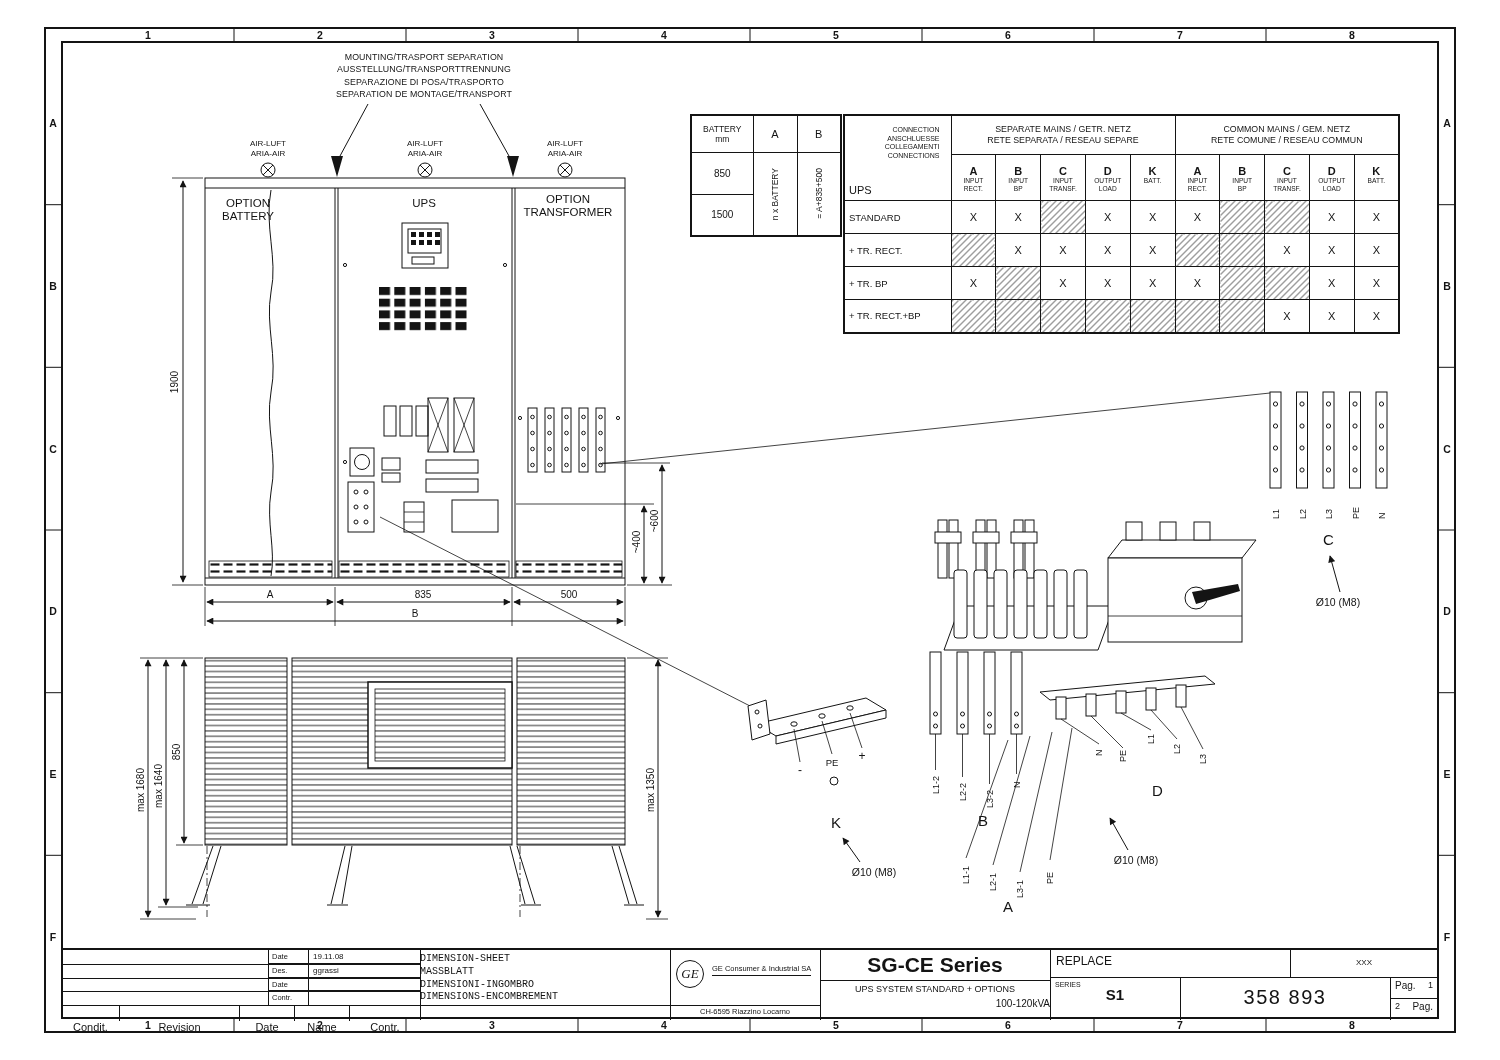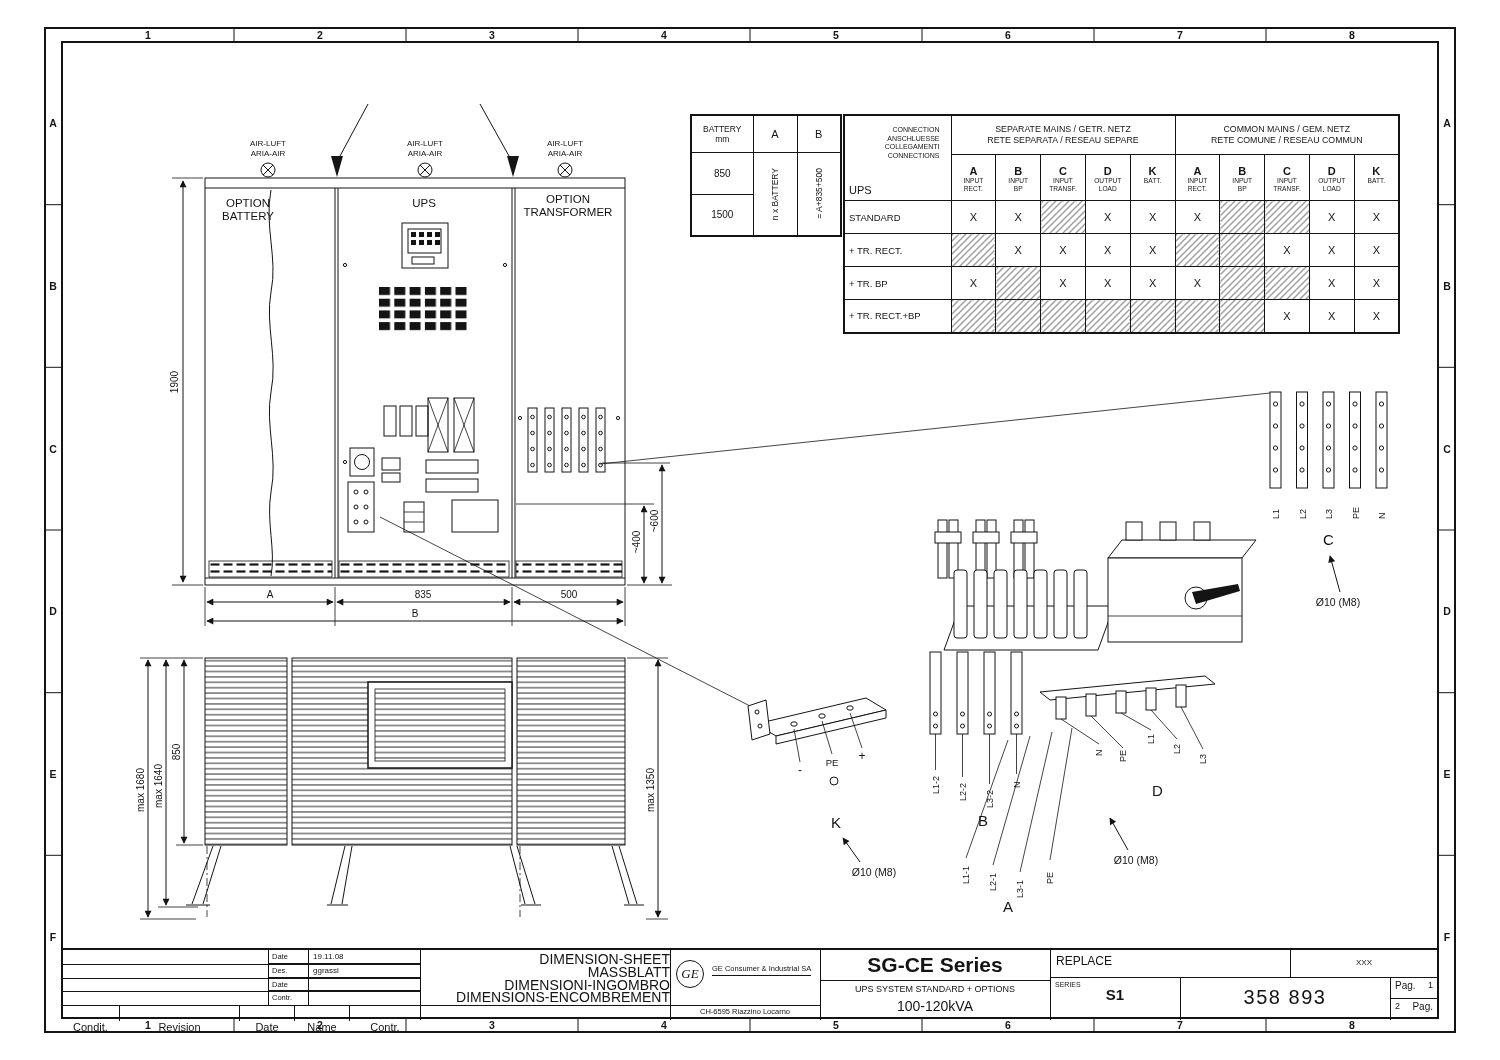--- a/index.html
+++ b/index.html
@@ -56,31 +56,31 @@
   .tb .vl { position:absolute; width:1px; background:#141414; }
   .tb .hl { position:absolute; height:1px; background:#141414; }
   .tb-rev-lines div { position:absolute; height:1px; background:#141414; left:0; width:358px; }
   .tb-meta { position:absolute; left:206px; top:0; width:152px; height:55px; border-left:1px solid #141414; }
   .tb-meta .row { display:flex; height:13.75px; border-bottom:1px solid #141414; }
   .tb-meta .row:last-child { border-bottom:none; }
   .tb-meta .lab { width:40px; border-right:1px solid #141414; font-size:7.5px; padding:2px 0 0 3px; }
   .tb-meta .val { flex:1; font-size:8px; padding:2px 0 0 4px; }
   .tb-cond { position:absolute; left:0; top:55px; width:358px; height:15px; display:flex; }
   .tb-cond div { border-right:1px solid #141414; font-size:11px; text-align:center; padding-top:16px; }
-  .tb-sheet { position:absolute; left:358px; top:2px; width:250px; height:52px; text-align:right;
-              font-size:14px; line-height:12.8px; padding-top:1px; }
+  .tb-sheet { position:absolute; left:358px; top:2px; width:250px; height:52px; text-align:left;
+              font-size:10px; line-height:12.8px; padding-top:1px;font-family:Liberation Mono, monospace; }
   .ge-logo { position:absolute; left:614px; top:10px; width:28px; height:28px; border:1.5px solid #141414;
              border-radius:50%; display:flex; align-items:center; justify-content:center;
              font-family:"Liberation Serif","DejaVu Serif",serif; font-style:italic; font-size:13px; }
   .ge-name { position:absolute; left:650px; top:14px; font-size:7.5px; white-space:nowrap;
              border-bottom:1px solid #141414; padding-bottom:2px; }
   .ge-addr { position:absolute; left:608px; top:57px; width:150px; text-align:center; font-size:7.5px; }
   .tb-product { position:absolute; left:758px; top:3px; width:230px; text-align:center; font-size:21px; font-weight:bold; }
   .tb-sub1 { position:absolute; left:758px; top:34px; width:230px; text-align:center; font-size:9px; }
-  .tb-sub2 { position:absolute; left:758px; top:48px; width:230px; text-align:center; font-size:14px; }
+  .tb-sub2 { position:absolute; left:758px; top:48px; width:230px; text-align:right; font-size:10px; }
   .tb-replace { position:absolute; left:994px; top:4px; font-size:12px; }
   .tb-xxx { position:absolute; left:1228px; top:8px; width:148px; text-align:center; font-size:8px; }
   .tb-serlab { position:absolute; left:993px; top:31px; font-size:7px; }
   .tb-serval { position:absolute; left:988px; top:36px; width:130px; text-align:center; font-size:15px; font-weight:bold; }
   .tb-doc { position:absolute; left:1118px; top:36px; width:210px; text-align:center; font-size:20px; letter-spacing:1.5px; }
   .tb-pag { position:absolute; left:1328px; top:27px; width:48px; height:43px; }
   .tb-pag .pr { display:flex; justify-content:space-between; padding:3px 5px 0 5px; height:21px; }
   .tb-pag .pl { font-size:10px; } .tb-pag .pv { font-size:9px; }
 </style>
 </head>
@@ -491,20 +491,26 @@
     <text class="dim" text-anchor="middle" transform="rotate(-90 180 752)" x="180" y="752">850</text>
     <text class="dim" text-anchor="middle" transform="rotate(-90 162 786)" x="162" y="786">max 1640</text>
     <text class="dim" text-anchor="middle" transform="rotate(-90 144 790)" x="144" y="790">max 1680</text>
     <line x1="627" y1="658" x2="668" y2="658" class="lnt"></line>
     <line x1="646" y1="919" x2="668" y2="919" class="lnt"></line>
     <line x1="658" y1="660" x2="658" y2="917" class="ln" marker-start="url(#ah)" marker-end="url(#ah)"></line>
     <text class="dim" text-anchor="middle" transform="rotate(-90 654 790)" x="654" y="790">max 1350</text>
   </g>
 </svg>
 
+<div class="ov sep-note">
+  <div>MOUNTING/TRASPORT SEPARATION</div>
+  <div>AUSSTELLUNG/TRANSPORTTRENNUNG</div>
+  <div>SEPARAZIONE DI POSA/TRASPORTO</div>
+  <div>SEPARATION DE MONTAGE/TRANSPORT</div>
+</div>
 
 <table class="ov batt">
   <tbody>
         <tr>
     <td class="bh">
       <div>BATTERY</div>
             <div>mm</div>
     </td>
     <td class="bc">A</td>
     <td class="bc">B</td>

